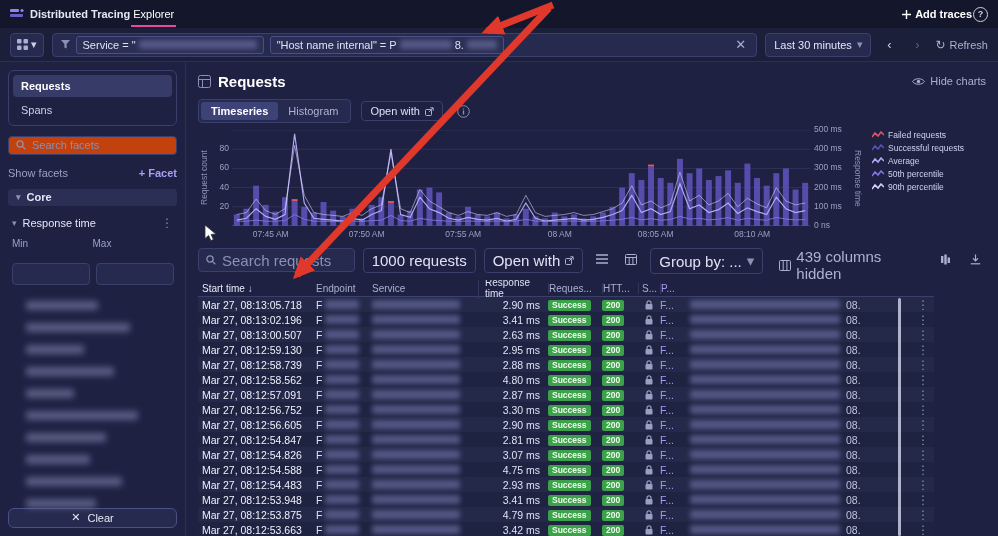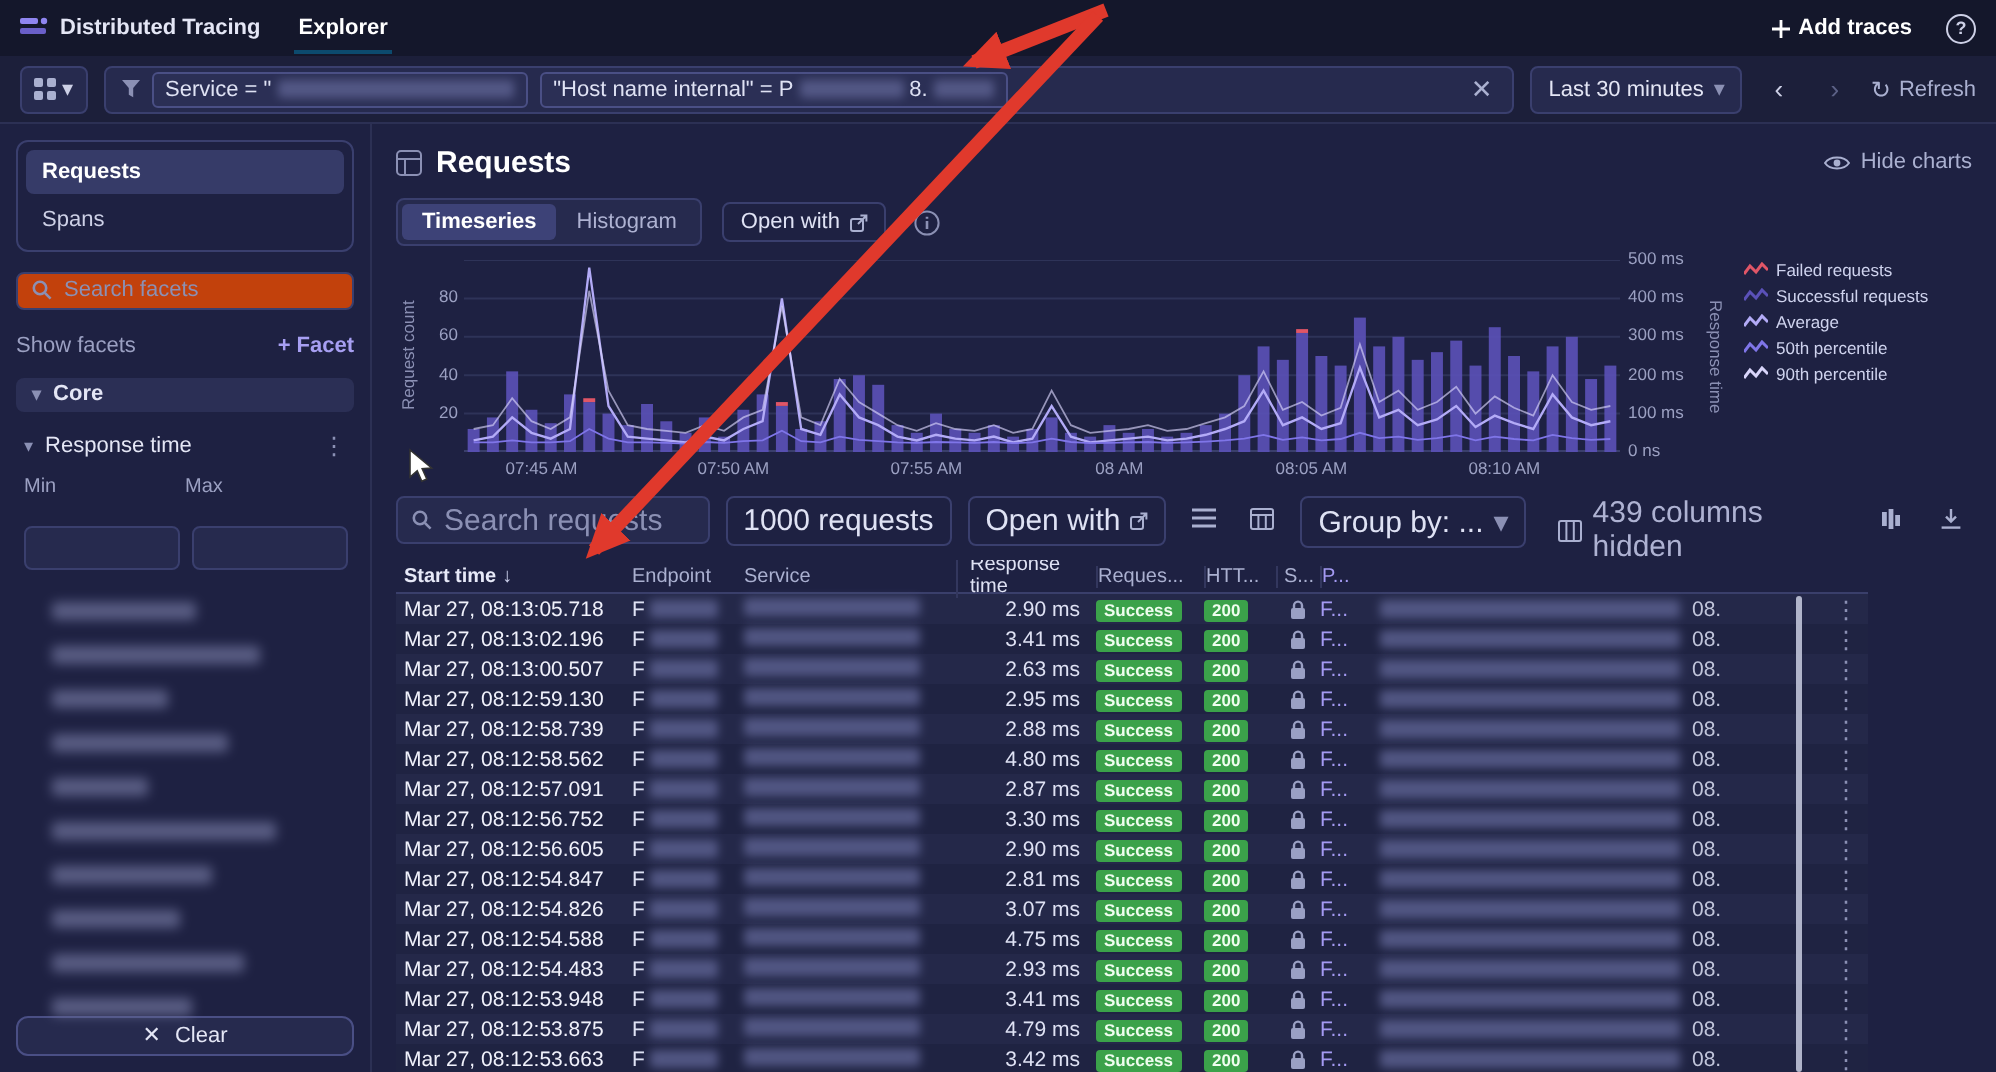--- a/index.html
+++ b/index.html
@@ -6,23 +6,23 @@
   i, b { font-style:normal; }
   body {
     font-family:"Liberation Sans", sans-serif;
     background:#10132a; color:#e4e6f5;
     width:998px; height:536px; overflow:hidden; position:relative;
     font-size:11px;
   }
   .app { width:998px; height:536px; display:flex; flex-direction:column; background:#1e2142; }
 
   
-  .topbar { height:28px; background:#14172b; display:flex; align-items:center; padding:0 10px; gap:17px; flex:none; }
+  .topbar { height:28px; background:#14172b; display:flex; align-items:center; padding:0 10px; gap:1px; flex:none; }
   .brand { display:flex; align-items:center; gap:6px; font-weight:bold; }
-  .nav-tab { color:#fff; font-weight:bold; padding:6px 2px 5px; border-bottom:2px solid #0c4a6e; cursor:pointer; }
+  .nav-tab { color:#fff; font-weight:normal; padding:6px 2px 5px; border-bottom:2px solid #ec4899; cursor:pointer; }
   .topbar .spacer { flex:1; }
   .add-traces { display:flex; align-items:center; gap:4px; color:#fff; font-weight:bold; cursor:pointer; }
   .help-circle { width:15px; height:15px; border:1.5px solid #cdd0e6; border-radius:50%; color:#cdd0e6;
     display:flex; align-items:center; justify-content:center; font-size:9px; font-weight:bold; cursor:pointer; }
 
   
   .searchrow { height:34px; background:#1c1f3a; border-bottom:1px solid #2c3054; display:flex; align-items:center; gap:8px; padding:0 10px; flex:none; }
   .src-btn { height:24px; display:flex; align-items:center; gap:3px; background:#262a4e; border:1px solid #3a3f6e; border-radius:4px; padding:0 6px; cursor:pointer; color:#cdd0e6; }
   .query-box { flex:1; height:24px; background:#262a4e; border:1px solid #3a3f6e; border-radius:4px; display:flex; align-items:center; gap:6px; padding:0 8px; }
   .pill { display:flex; align-items:center; gap:3px; background:#2b2f55; border:1px solid #4a4f85; border-radius:3px; padding:2px 6px; height:18px; white-space:nowrap; color:#dfe2f4; cursor:pointer; }
@@ -104,21 +104,21 @@
   .c-service { width:106px; flex:none; }
   .c-resp { width:70px; flex:none; text-align:right; padding-right:8px; color:#dfe2f4; }
   .c-status { width:54px; flex:none; }
   .c-code { width:36px; flex:none; }
   .c-lock { width:22px; flex:none; display:flex; justify-content:center; }
   .c-p { width:30px; flex:none; color:#a49af2; }
   .c-host { flex:1; min-width:0; display:flex; align-items:center; gap:6px; }
   .c-kebab { width:22px; flex:none; text-align:center; color:#8b90b4; font-size:12px; cursor:pointer; }
   .thead .c-resp, .thead .c-status, .thead .c-code, .thead .c-lock, .thead .c-p, .thead .c-host { border-left:1px solid #33375e; text-align:left; }
   .thead .c-resp { padding-left:6px; }
-  .thead .c-start { color:#e7e9f8; font-weight:bold; }
+  .thead .c-start { color:#e7e9f8; font-weight:normal; }
   .sort { color:#cfd3ee; margin-left:3px; }
   .trow { height:15px; cursor:pointer; }
   .trow:nth-child(odd) { background:#242849; }
   .trow:nth-child(even) { background:#1f2342; }
   .trow .c-start { color:#f0f1fb; }
   .badge { display:inline-block; background:#3ba24a; color:#eefdee; font-size:8.5px; font-weight:bold; border-radius:2px; padding:1px 4px; line-height:9px; }
   .ep { color:#dfe2f4; }
   .b-ep { width:34px; }
   .b-sv { width:88px; }
   .b-host { width:150px; }

